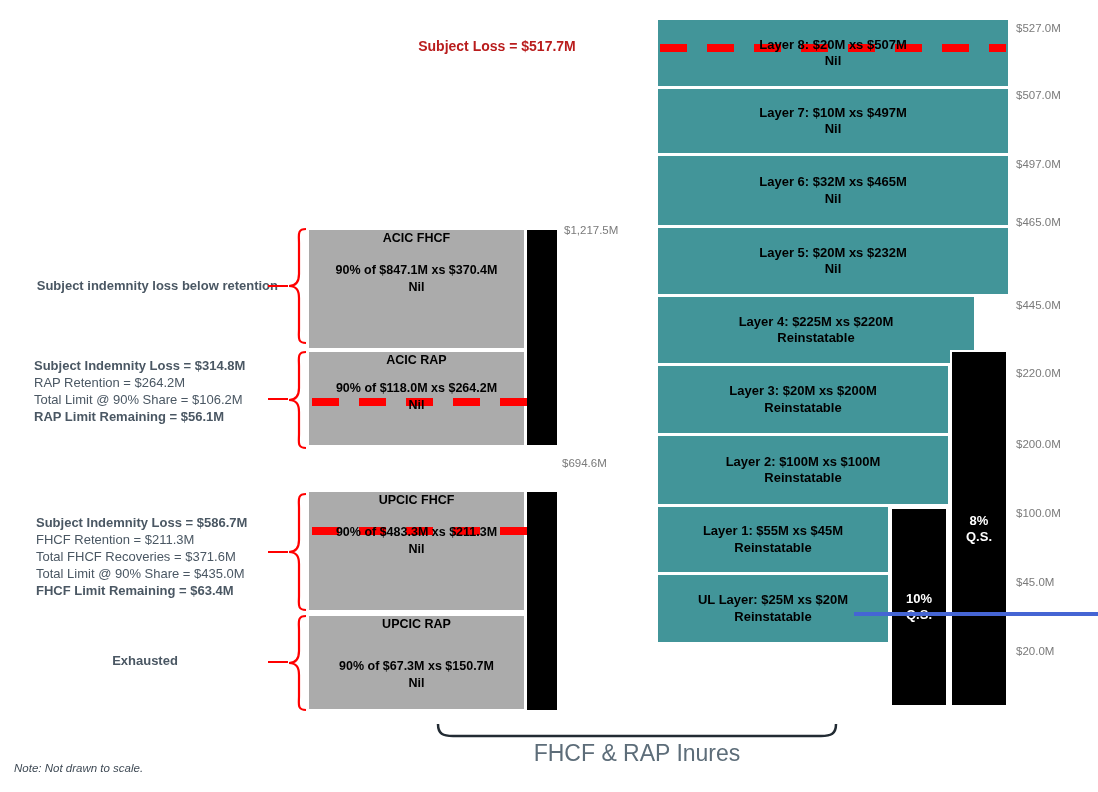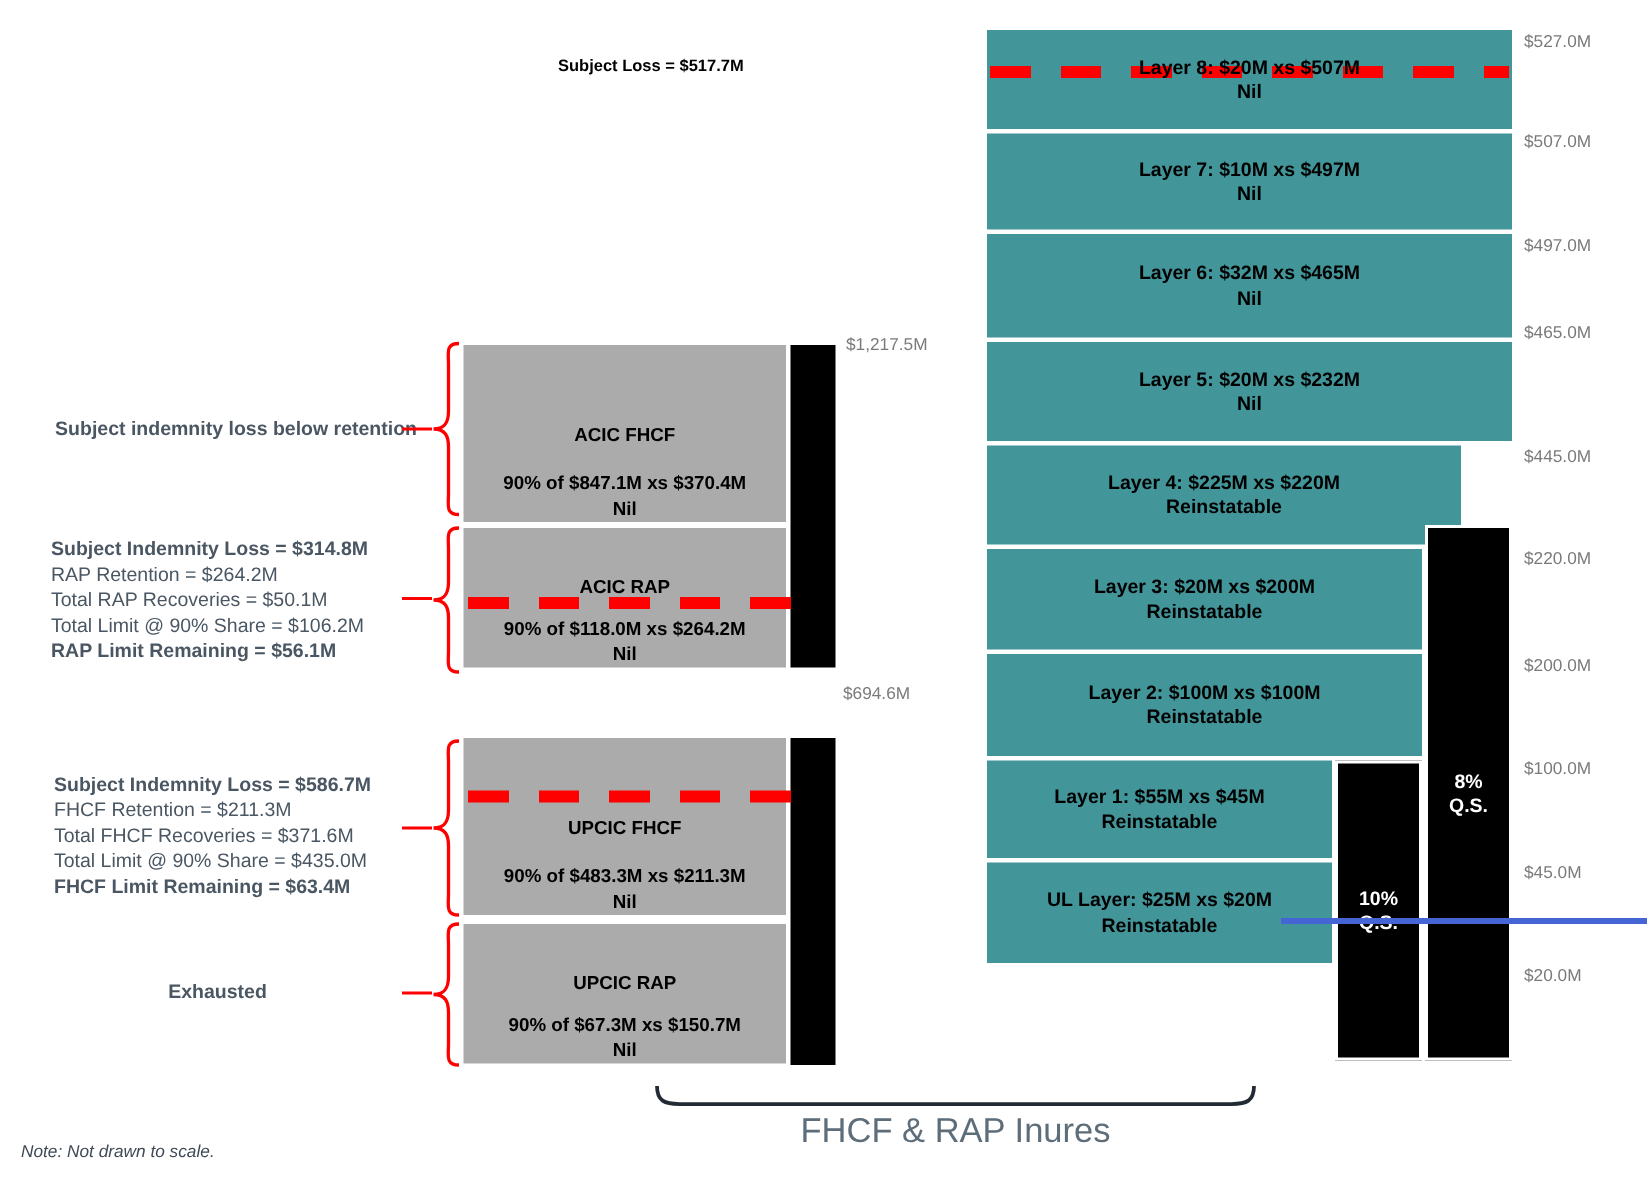--- a/index.html
+++ b/index.html
@@ -12,38 +12,38 @@
   .grayFill{background:#ABABAB;}
   .zt{position:relative;z-index:2;}
   
   .qscol{position:absolute;background:#000;border:2px solid #fff;box-sizing:border-box;
          display:flex;flex-direction:column;align-items:center;justify-content:center;
          color:#fff;font-weight:bold;font-size:13px;line-height:16px;text-align:center;z-index:2;}
   
   .money{position:absolute;font-size:11.5px;color:#7A7A7A;white-space:nowrap;}
   
   .innerBox{position:absolute;background:#ABABAB;display:flex;flex-direction:column;align-items:center;
-            justify-content:flex-end;text-align:center;font-weight:bold;color:#000;font-size:12.5px;
+            justify-content:flex-start;text-align:center;font-weight:bold;color:#000;font-size:12.5px;
             line-height:17px;box-sizing:border-box;}
   .innerBox .title{margin-bottom:15px;}
   .blackbar{position:absolute;background:#000;}
   
   .dashes{position:absolute;height:8px;z-index:1;
           background:repeating-linear-gradient(90deg,#f00 0,#f00 27px,transparent 27px,transparent 47px);}
   
   .annot{position:absolute;color:#4A5763;font-size:13px;line-height:17px;white-space:nowrap;}
   .bold{font-weight:bold;}
   .connector{position:absolute;height:2px;background:#f00;z-index:2;}
   .braceSvg{position:absolute;}
   
   .blueline{position:absolute;height:4px;background:#4565D4;z-index:4;}
   
   .inures{position:absolute;color:#5D6D79;font-size:23px;text-align:center;}
   .note{position:absolute;color:#3F4A55;font-size:11.5px;font-style:italic;}
-  .subjectLoss{position:absolute;color:#000000;font-weight:bold;font-size:11px;text-align:left;}
+  .subjectLoss{position:absolute;color:#b91c1c;font-weight:bold;font-size:14px;text-align:center;}
 </style>
 </head>
 <body>
 
 <div id="stage">
 
   <div class="subjectLoss" style="left:372px;top:38px;width:250px;">Subject Loss = $517.7M</div>
 
   <div class="layer teal" style="left:658px;top:20px;width:350px;height:66px">
     <div class="zt">Layer 8: $20M xs $507M</div>
@@ -115,21 +115,21 @@
     <div class="title zt" style="margin-bottom:11px">ACIC RAP</div>
     <div class="zt">90% of $118.0M xs $264.2M</div>
     <div class="zt">Nil</div>
   </div>
   <div class="innerBox" style="left:309px;top:492px;width:215px;height:118px">
     <div class="title zt">UPCIC FHCF</div>
     <div class="zt">90% of $483.3M xs $211.3M</div>
     <div class="zt">Nil</div>
   </div>
   <div class="innerBox" style="left:309px;top:616px;width:215px;height:93px">
-    <div class="title zt" style="margin-bottom:11px">UPCIC RAP</div>
+    <div class="title zt" style="margin-bottom:25px">UPCIC RAP</div>
     <div class="zt">90% of $67.3M xs $150.7M</div>
     <div class="zt">Nil</div>
   </div>
 
   <div class="blackbar" style="left:527px;top:230px;width:30px;height:215px"></div>
   <div class="blackbar" style="left:527px;top:492px;width:30px;height:218px"></div>
 
   <div class="money" style="left:564px;top:224px">$1,217.5M</div>
   <div class="money" style="left:562px;top:457px">$694.6M</div>
 
@@ -152,21 +152,20 @@
   <div class="connector" style="left:268px;top:285px;width:20px"></div>
   <div class="connector" style="left:268px;top:398px;width:20px"></div>
   <div class="connector" style="left:268px;top:551px;width:20px"></div>
   <div class="connector" style="left:268px;top:661px;width:20px"></div>
 
   <div class="annot bold" style="left:4px;top:277px;width:274px;text-align:right">Subject indemnity loss below retention</div>
 
   <div class="annot" style="left:34px;top:357px">
     <div class="bold">Subject Indemnity Loss = $314.8M</div>
     <div>RAP Retention = $264.2M</div>
-    <div>Total RAP Recoveries = $50.1M</div>
     <div>Total Limit @ 90% Share = $106.2M</div>
     <div class="bold">RAP Limit Remaining = $56.1M</div>
   </div>
 
   <div class="annot" style="left:36px;top:514px">
     <div class="bold">Subject Indemnity Loss = $586.7M</div>
     <div>FHCF Retention = $211.3M</div>
     <div>Total FHCF Recoveries = $371.6M</div>
     <div>Total Limit @ 90% Share = $435.0M</div>
     <div class="bold">FHCF Limit Remaining = $63.4M</div>

